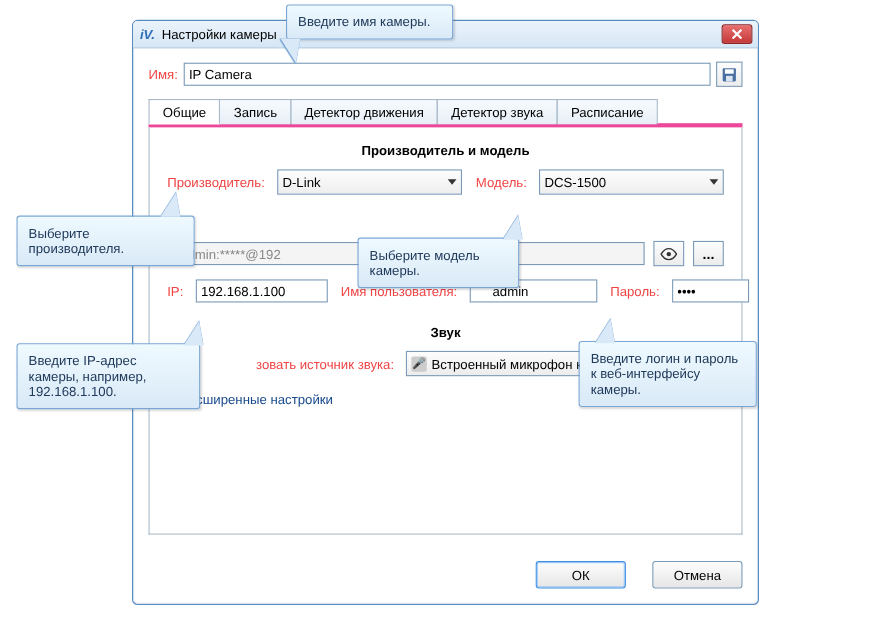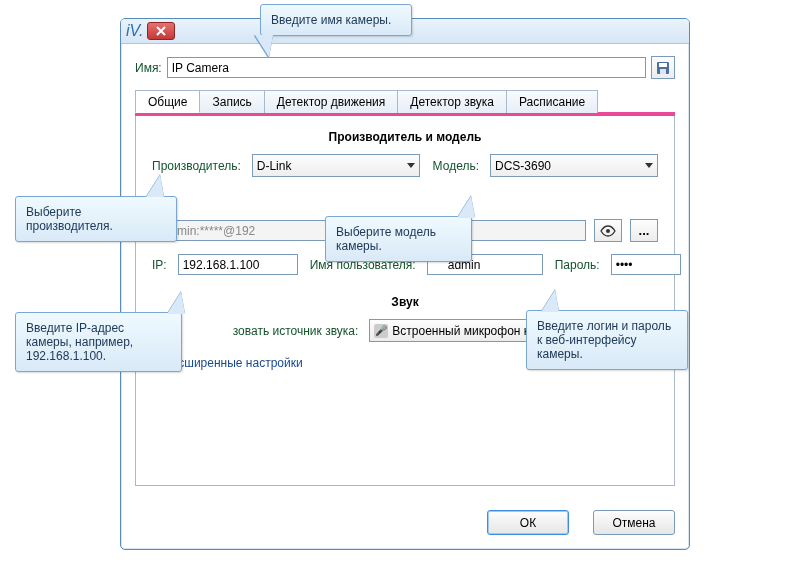--- a/index.html
+++ b/index.html
@@ -1,27 +1,27 @@
 <!DOCTYPE html>
 <html><head>
 <meta charset="utf-8">
 <style>
   html,body{margin:0;padding:0;font-family:"Segoe UI",Tahoma,Arial,sans-serif;font-size:12px;background:#fff;}
   .canvas{position:relative;width:804px;height:563px;}
   .window{position:absolute;left:120px;top:18px;width:568px;height:530px;border:1px solid #5a8bbf;border-radius:5px;overflow:hidden;background:#fff;box-shadow:0 0 0 1px #d9e6f2 inset;}
   
   .titlebar{height:24px;background:linear-gradient(#eaf3fb,#d6e6f5);border-bottom:1px solid #a9c6e2;display:flex;align-items:center;padding:0 5px;}
-  .titlebar .app-icon{width:16px;height:16px;margin-right:5px;color:#2e6fb4;font-weight:normal;font-style:italic;text-align:center;line-height:16px;font-size:16px;}
+  .titlebar .app-icon{width:16px;height:16px;margin-right:5px;color:#2e6fb4;font-weight:bold;font-style:italic;text-align:center;line-height:16px;font-size:12px;}
   .titlebar .title{flex:1;font-size:12px;color:#000;}
   .close-btn{width:26px;height:16px;border:1px solid #8a2626;border-radius:3px;background:linear-gradient(#e97070,#c43838);display:flex;align-items:center;justify-content:center;cursor:pointer;}
   .close-btn svg{width:10px;height:10px;stroke:#fff;stroke-width:2;}
   
   .content{padding:12px 14px 14px 14px;}
   .row{display:flex;align-items:center;margin-bottom:10px;}
-  .lbl{color:#14532d;margin-right:5px;white-space:nowrap;}
+  .lbl{color:#ef4444;margin-right:5px;white-space:nowrap;}
   input[type=text],input[type=password]{height:19px;border:1px solid #7a9ab8;font-size:12px;padding:0 4px;background:#fff;}
   input:disabled{background:#f4f4f4;color:#888;}
   .name-input{flex:1;}
   .icon-btn{width:22px;height:21px;border:1px solid #7a9ab8;background:linear-gradient(#fdfdfd,#ececec);margin-left:5px;display:flex;align-items:center;justify-content:center;cursor:pointer;}
   
   .tabstrip{display:flex;border-bottom:4px solid #ec4899;margin-top:8px;}
   .tab{padding:4px 12px 3px 12px;border:1px solid #a9b9c9;border-bottom:none;margin-right:-1px;background:linear-gradient(#f7fbff,#e7eef6);cursor:pointer;position:relative;top:1px;font-size:12px;}
   .tab.active{background:#fff;border-bottom:1px solid #fff;z-index:2;}
   .tabpanel{border:1px solid #a9b9c9;border-top:none;padding:14px 16px 20px 16px;background:#fff;}
   .section-h{font-weight:bold;text-align:center;margin-bottom:10px;}
@@ -52,20 +52,21 @@
 </style>
 </head>
 <body>
 
 <div class="canvas">
 
   <div class="window">
 
     <div class="titlebar">
       <div class="app-icon">iV.</div>
+      <div class="title">Настройки камеры</div>
       <div class="close-btn">
         <svg viewBox="0 0 10 10">
             <path d="M1 1 L9 9 M9 1 L1 9"></path>
           </svg>
       </div>
     </div>
 
     <div class="content">
 
       <div class="row">
@@ -93,21 +94,21 @@
 
         <div class="form-row">
           <span class="lbl">Производитель:</span>
           <div class="combo wide">
             <span>D-Link</span>
             <span class="arrow"></span>
           </div>
           <div class="spacer"></div>
           <span class="lbl">Модель:</span>
           <div class="combo wide">
-            <span>DCS-3690</span>
+            <span>DCS-1500</span>
             <span class="arrow"></span>
           </div>
         </div>
 
         <div class="form-row" style="margin-top:42px;">
           <input type="text" disabled="" class="url-input" value="//admin:*****@192" style="">
           <div class="eye-btn">
             <svg width="16" height="12" viewBox="0 0 16 12">
                 <path d="M8 1C4 1 1 6 1 6s3 5 7 5 7-5 7-5-3-5-7-5z" fill="none" stroke="#333" stroke-width="1.3"></path>
                 <circle cx="8" cy="6" r="2" fill="#333"></circle>

